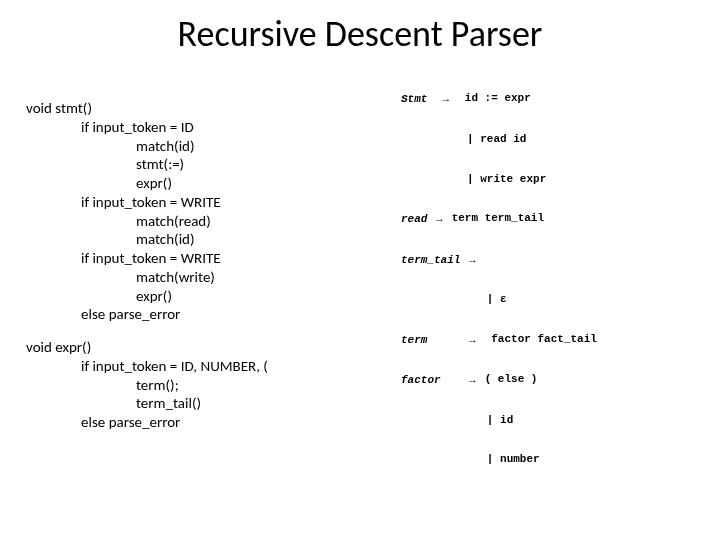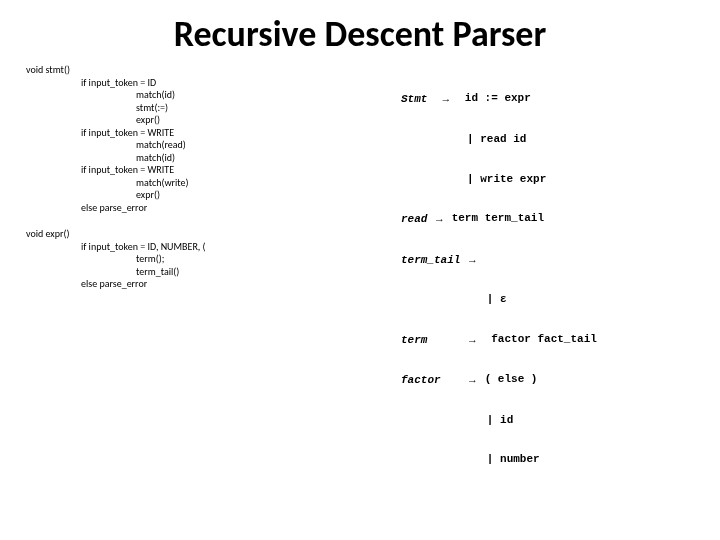--- a/index.html
+++ b/index.html
@@ -8,36 +8,37 @@
     width: 720px;
     height: 540px;
     background: #ffffff;
     font-family: Calibri, Arial, sans-serif;
     overflow: hidden;
     position: relative;
   }
   .title {
     text-align: center;
     font-size: 36px;
-    font-weight: 700;
+    font-weight: 400;
     margin-top: 12px;
     margin-bottom: 8px;
     color: #000;
   }
   .content {
     display: flex;
     flex-direction: row;
     align-items: flex-start;
     padding: 0 30px 0 26px;
   }
   .left-col {
     flex: 0 0 50%;
-    font-size: 10px;
+    font-size: 15px;
     line-height: 1.25;
     color: #000;
+    margin-top: 35px;
   }
   .right-col {
     flex: 0 0 50%;
     font-family: "Courier New", monospace;
     font-size: 11px;
     font-weight: bold;
     line-height: 1.2;
     color: #000;
     white-space: pre;
     padding-top: 2px;

